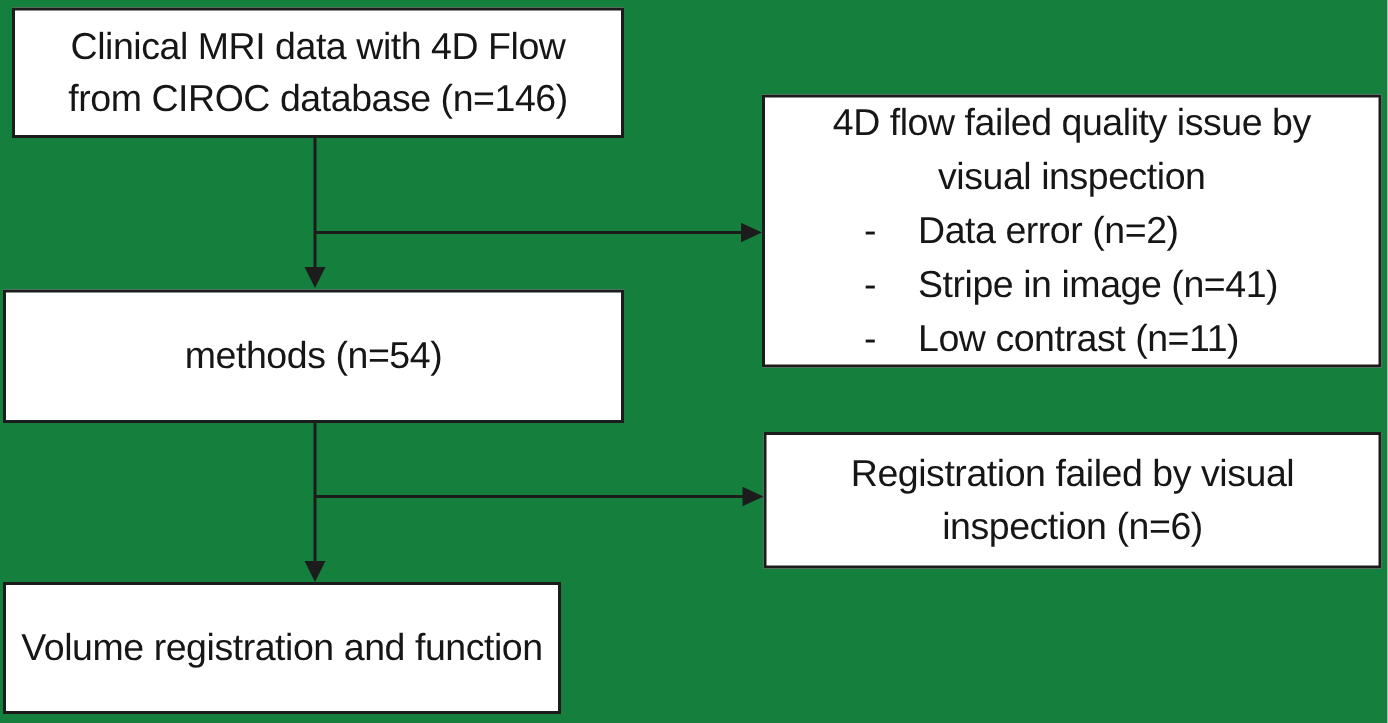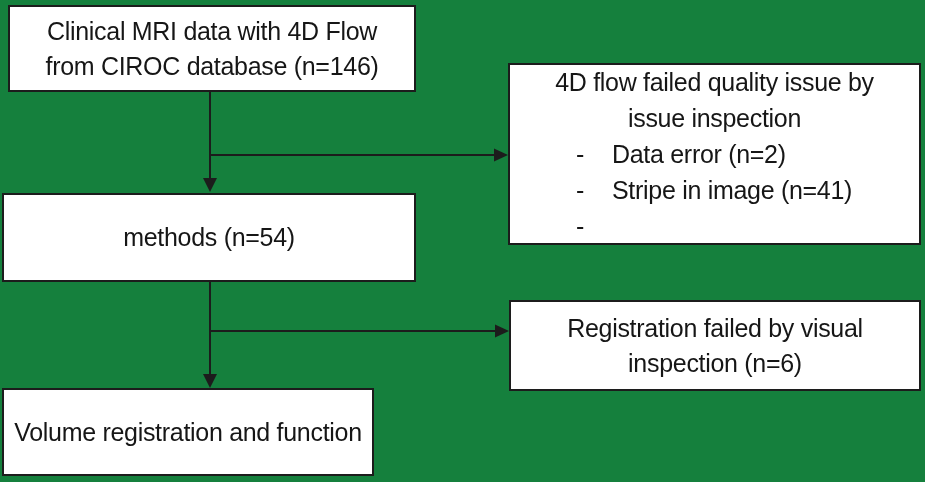--- a/index.html
+++ b/index.html
@@ -39,21 +39,21 @@
     flex-direction: column;
     justify-content: center;
     font-size: 25px;
     line-height: 35px;
     letter-spacing: -0.3px;
     text-align: center;
   }
   .box-source   { left: 8px;   top: 5px;   width: 408px; height: 87px; }
   .box-quality  { left: 508px; top: 63px;  width: 413px; height: 182px; line-height: 36px; }
   .box-segment  { left: 2px;   top: 193px; width: 414px; height: 89px; }
-  .box-regfail  { left: 509px; top: 300px; width: 412px; height: 91px; }
+  .box-regfail  { left: 509px; top: 288px; width: 412px; height: 91px; }
   .box-analysed { left: 2px;   top: 388px; width: 372px; height: 88px; }
 
   .box-quality .items {
     text-align: left;
     padding-left: 66px;
   }
   .item {
     display: flex;
   }
   .item .dash {
@@ -77,32 +77,33 @@
     <polygon points="509,331 495,324.5 495,337.5"></polygon>
   </svg>
 
   <div class="box box-source">
     <div>Clinical MRI data with 4D Flow</div>
     <div>from CIROC database (n=146)</div>
   </div>
 
   <div class="box box-quality">
     <div>4D flow failed quality issue by</div>
-    <div>issue inspection</div>
+    <div>visual inspection</div>
     <div class="items">
       <div class="item">
         <span class="dash">-</span>
         <span>Data error (n=2)</span>
       </div>
       <div class="item">
         <span class="dash">-</span>
         <span>Stripe in image (n=41)</span>
       </div>
       <div class="item">
         <span class="dash">-</span>
+        <span>Low contrast (n=11)</span>
       </div>
     </div>
   </div>
 
   <div class="box box-segment">
     <div>methods (n=54)</div>
   </div>
 
   <div class="box box-regfail">
     <div>Registration failed by visual</div>

